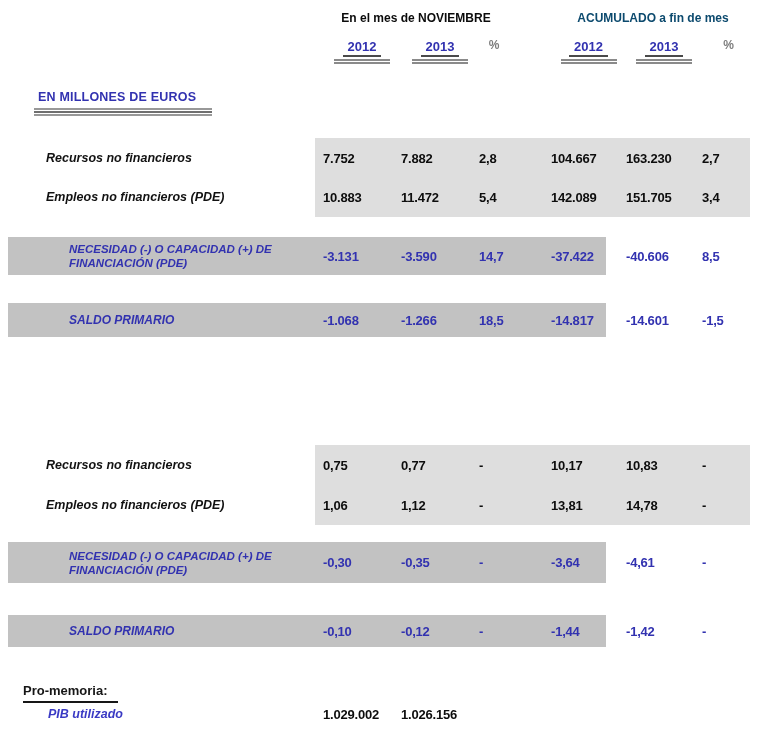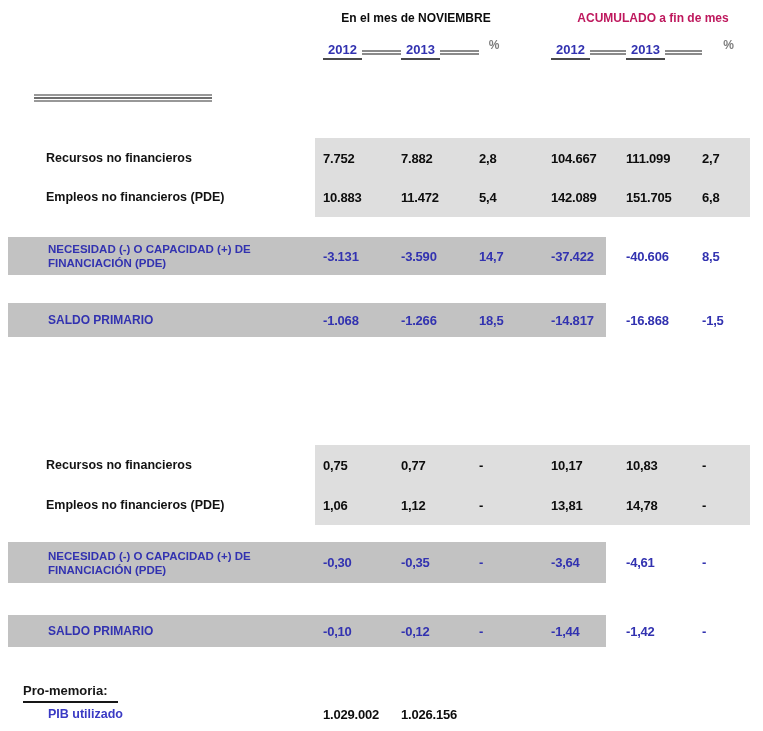--- a/index.html
+++ b/index.html
@@ -15,40 +15,40 @@
     background:#ffffff;
     overflow:hidden;
   }
   
   .g {
     position:absolute; left:8px; width:611px;
     display:grid;
     grid-template-columns:315px 78px 78px 30px 42px 75px 76px 53px 16px;
     align-items:center;
   }
-  .cl   { grid-column:1; padding-left:38px; font-size:12.5px; color:#121212; }
+  .cl   { grid-column:1; padding-left:38px; font-size:12.5px; color:#121212;font-style:italic; }
   .c1   { grid-column:2; } .c2 { grid-column:3; } .c3 { grid-column:4; }
   .c4   { grid-column:6; } .c5 { grid-column:7; } .c6 { grid-column:8; }
   .v    { text-align:left; font-size:13px; color:#0d0d0d; letter-spacing:-0.2px; }
   .gspan1 { grid-column:2/5; text-align:center; font-size:12px; color:#0b0b0b; }
-  .gspan2 { grid-column:6/9; text-align:center; font-size:12px; color:#be185d; }
-  .yearcell { display:flex; flex-direction:row; align-items:center; justify-content:flex-start; }
+  .gspan2 { grid-column:6/9; text-align:center; font-size:12px; color:#0c4a6e; }
+  .yearcell { display:flex; flex-direction:column; align-items:center; justify-content:flex-start; }
   .year { font-size:13px; color:#3232b0; border-bottom:2px solid #4a4a4a; padding:0 5px 1px 5px; }
   .rule2 { width:56px; height:5px; margin-top:2px;
            background:linear-gradient(#8a8a8a 0 1.7px, transparent 1.7px 3.2px, #8a8a8a 3.2px 5px); }
   .pct  { font-size:12px; color:#7d7d7d; text-align:center; align-self:start; padding-top:2px; }
   .sec-title { position:absolute; left:0; }
   .sec-title .t { margin-left:38px; font-size:12.5px; color:#3232b0; letter-spacing:0.2px; }
   .rule3 { margin-left:34px; margin-top:4px; width:178px; height:8px;
            background:linear-gradient(#989898 0 2px, transparent 2px 3.2px, #6f6f6f 3.2px 5.2px, transparent 5.2px 6.2px, #989898 6.2px 8px); }
   .panel { position:absolute; left:315px; width:435px; background:#dedede; }
   .band  { z-index:1; }
   .band::before { content:""; position:absolute; left:0; right:13px; top:0; bottom:0; background:#c2c2c2; }
   .band > div { position:relative; }
-  .band .cl { padding-left:40px; font-size:11.5px; line-height:14px; color:#3232b0; }
+  .band .cl { padding-left:61px; font-size:11.5px; line-height:14px; color:#3232b0; }
   .band .v  { color:#3232b0; }
   .row { z-index:1; }
   .footer-label { position:absolute; left:23px; font-size:13px; color:#161616; }
   .footer-label span { display:inline-block; border-bottom:2px solid #161616; padding-right:10px; padding-bottom:3px; }
   .pib .cl { padding-left:40px; color:#3a3ac4; font-size:12.5px; }
 </style>
 </head>
 <body>
 
 <div class="page">
@@ -73,42 +73,43 @@
       <span class="rule2"></span>
     </div>
     <div class="c5 yearcell">
       <span class="year">2013</span>
       <span class="rule2"></span>
     </div>
     <div class="c6 pct">%</div>
   </div>
 
   <div class="sec-title" style="top:90px">
+    <div class="t">EN MILLONES DE EUROS</div>
     <div class="rule3"></div>
   </div>
 
   <div class="panel" style="top:138px;height:79px"></div>
 
   <div class="g row" style="top:138px;height:40px">
     <div class="cl">Recursos no financieros</div>
     <div class="c1 v">7.752</div>
     <div class="c2 v">7.882</div>
     <div class="c3 v">2,8</div>
     <div class="c4 v">104.667</div>
-    <div class="c5 v">111.099</div>
+    <div class="c5 v">163.230</div>
     <div class="c6 v">2,7</div>
   </div>
   <div class="g row" style="top:177px;height:40px">
     <div class="cl">Empleos no financieros (PDE)</div>
     <div class="c1 v">10.883</div>
     <div class="c2 v">11.472</div>
     <div class="c3 v">5,4</div>
     <div class="c4 v">142.089</div>
     <div class="c5 v">151.705</div>
-    <div class="c6 v">6,8</div>
+    <div class="c6 v">3,4</div>
   </div>
 
   <div class="g band" style="top:237px;height:38px">
     <div class="cl">
       <span style="display:block">NECESIDAD (-) O CAPACIDAD (+) DE</span>
       <span style="display:block">FINANCIACIÓN (PDE)</span>
     </div>
     <div class="c1 v">-3.131</div>
     <div class="c2 v">-3.590</div>
     <div class="c3 v">14,7</div>
@@ -117,21 +118,21 @@
     <div class="c6 v">8,5</div>
   </div>
   <div class="g band" style="top:303px;height:34px">
     <div class="cl">
       <span style="display:block;font-size:12px">SALDO PRIMARIO</span>
     </div>
     <div class="c1 v">-1.068</div>
     <div class="c2 v">-1.266</div>
     <div class="c3 v">18,5</div>
     <div class="c4 v">-14.817</div>
-    <div class="c5 v">-16.868</div>
+    <div class="c5 v">-14.601</div>
     <div class="c6 v">-1,5</div>
   </div>
 
 
   <div class="panel" style="top:445px;height:80px"></div>
 
   <div class="g row" style="top:445px;height:40px">
     <div class="cl">Recursos no financieros</div>
     <div class="c1 v">0,75</div>
     <div class="c2 v">0,77</div>

